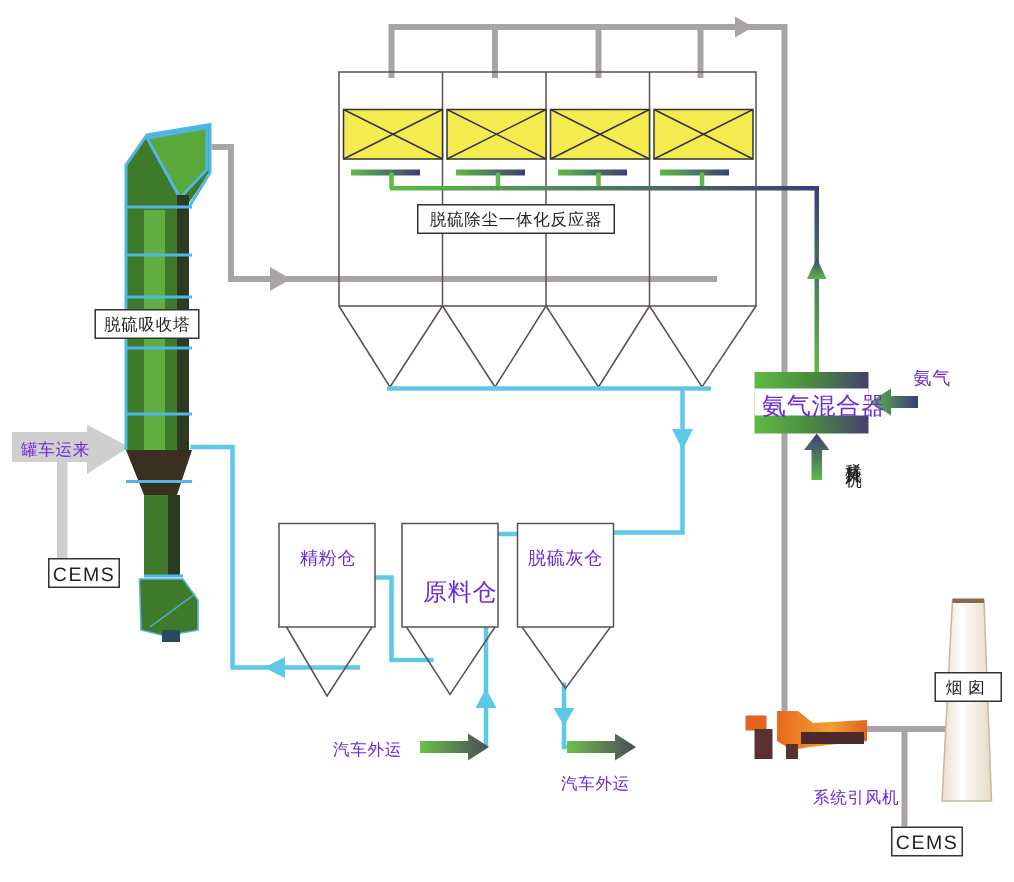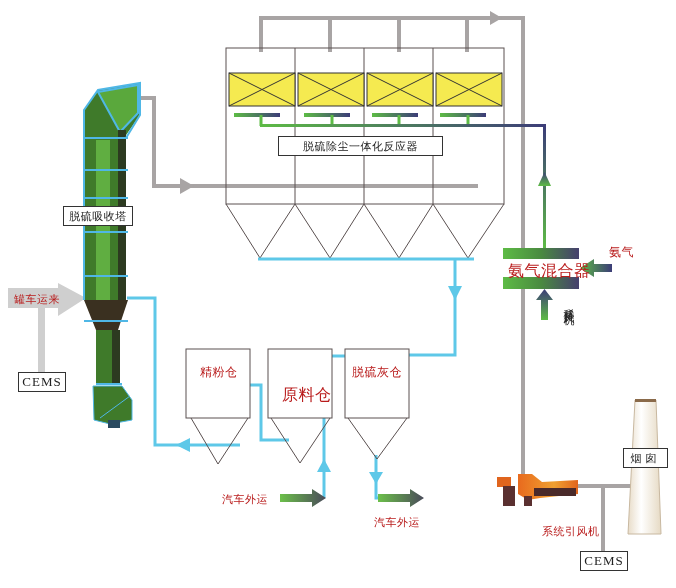--- a/index.html
+++ b/index.html
@@ -1,20 +1,20 @@
 <!DOCTYPE html>
 <html><head>
 <meta charset="utf-8">
 <style>
   html, body { margin: 0; padding: 0; background: #ffffff; }
   body { width: 676px; height: 588px; overflow: hidden; position: relative; font-family: "DejaVu Sans", sans-serif; }
   #stage { position: absolute; left: 0; top: 0; width: 676px; height: 588px; }
-  .lbl { position: absolute; font-size: 11px; color: #b91c1c; white-space: nowrap; font-family: "DejaVu Sans", sans-serif; letter-spacing: 0.5px; }
+  .lbl { position: absolute; font-size: 11px; color: #6d28d9; white-space: nowrap; font-family: "DejaVu Sans", sans-serif; letter-spacing: 0.5px; }
   .box { position: absolute; background: #fff; border: 1px solid #333; font-size: 11px; color: #222; display: flex; align-items: center; justify-content: center; white-space: nowrap; font-family: "DejaVu Sans", sans-serif; letter-spacing: 0.5px; box-sizing: border-box; }
-  .cems { font-family: Liberation Serif, serif; font-size: 13px; letter-spacing: 1px; }
+  .cems { font-family: Liberation Sans, sans-serif; font-size: 13px; letter-spacing: 1px; margin-left: 14px; }
   .vert { position: absolute; writing-mode: vertical-rl; font-size: 11px; color: #222; font-family: "DejaVu Sans", sans-serif; letter-spacing: 2px; }
 </style>
 </head>
 <body>
 
 <div id="stage">
   <svg width="676" height="588" viewBox="0 0 676 588" xmlns="http://www.w3.org/2000/svg">
     <defs>
       <linearGradient id="nh3grad" x1="0" y1="0" x2="1" y2="0">
         <stop offset="0" stop-color="#5dbb45"></stop>
@@ -172,21 +172,21 @@
       <rect x="534" y="488" width="42" height="8" fill="#4a2a2a"></rect>
       <rect x="524" y="496" width="8" height="10" fill="#5a3030"></rect>
     </g>
 
     <polygon points="635,400 656,400 661,534 628,534" fill="url(#stackgrad)" stroke="#c8b8a0" stroke-width="1"></polygon>
     <rect x="635" y="399" width="21" height="3" fill="#8a6a4a"></rect>
   </svg>
 
   
   <div class="box" style="left:63px;top:206px;width:70px;height:20px;">脱硫吸收塔</div>
-  <div class="box" style="left:278px;top:136px;width:165px;height:20px;">脱硫除尘一体化反应器</div>
+  <div class="box" style="left:278px;top:136px;width:132px;height:20px;">脱硫除尘一体化反应器</div>
   <div class="lbl" style="left:508px;top:261px;font-size:16px;">氨气混合器</div>
   <div class="lbl" style="left:609px;top:244px;font-size:12px;">氨气</div>
   <div class="vert" style="left:560px;top:300px;">稀释风机</div>
   <div class="lbl" style="left:14px;top:292px;">罐车运来</div>
   <div class="box cems" style="left:18px;top:372px;width:48px;height:20px;">CEMS</div>
   <div class="lbl" style="left:200px;top:364px;font-size:12px;">精粉仓</div>
   <div class="lbl" style="left:282px;top:364px;font-size:16px;margin-top:21px;">原料仓</div>
   <div class="lbl" style="left:352px;top:364px;font-size:12px;">脱硫灰仓</div>
   <div class="lbl" style="left:222px;top:492px;">汽车外运</div>
   <div class="lbl" style="left:374px;top:515px;">汽车外运</div>

